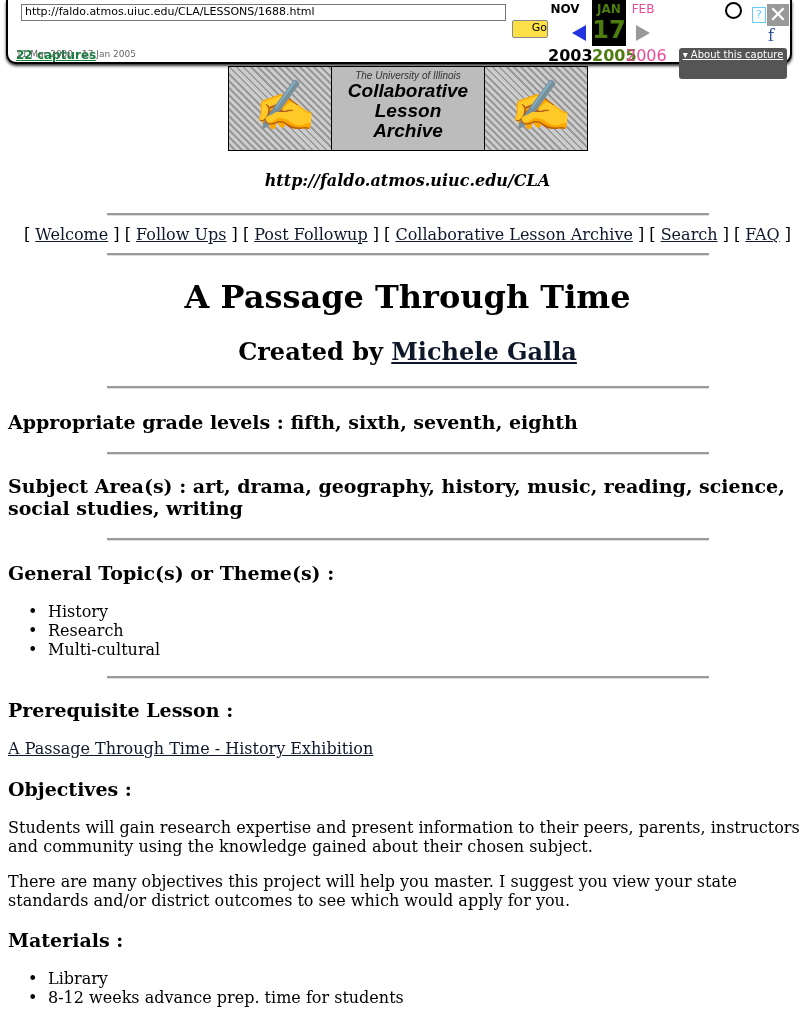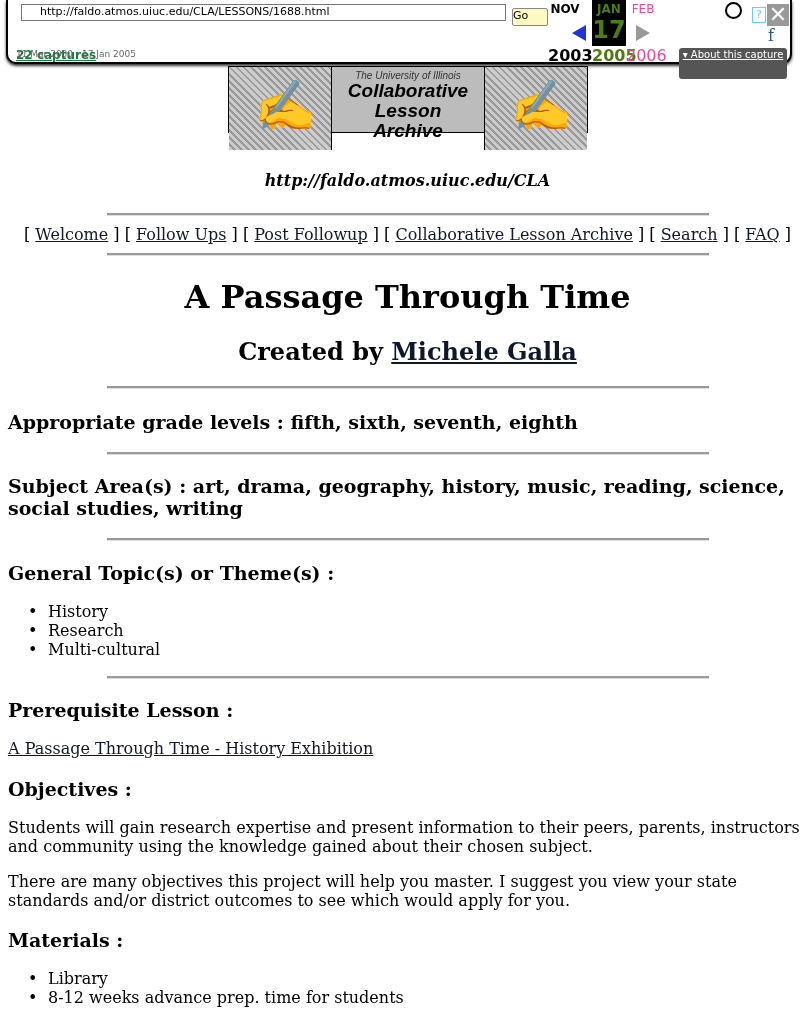--- a/index.html
+++ b/index.html
@@ -1,41 +1,41 @@
 <!DOCTYPE html>
 <html><head>
 <meta charset="utf-8">
 <style>
   html, body { margin:0; padding:0; background:#fff; }
   body { width:800px; height:1024px; overflow:hidden; position:relative; font-family:"DejaVu Serif", serif; color:#000; }
   a { color:#0f172a; }
 
   
   .wb { position:absolute; left:6px; top:0; width:786px; height:64px; background:#fff; border:2px solid #000; border-top:none; border-radius:0 0 10px 10px; box-shadow:0 2px 3px #333; box-sizing:border-box; font-family:"DejaVu Sans", sans-serif; }
-  .wb-url { position:absolute; left:13px; top:4px; width:485px; height:14px; border:1px solid #777; font-size:11px; padding:0 18px; line-height:14px; font-family:"DejaVu Sans", sans-serif; box-sizing:border-box; height:17px; }
-  .wb-go { position:absolute; left:504px; top:8px; width:34px; height:16px; border:1px solid #888; background:#fef9c3; font-size:11px; text-align:left; line-height:14px; border-radius:2px; }
+  .wb-url { position:absolute; left:13px; top:4px; width:485px; height:14px; border:1px solid #777; font-size:11px; padding:0 3px; line-height:14px; font-family:"DejaVu Sans", sans-serif; box-sizing:border-box; height:17px; }
+  .wb-go { position:absolute; left:504px; top:20px; width:34px; height:16px; border:1px solid #888; background:#fde047; font-size:11px; text-align:right; line-height:14px; border-radius:2px; }
   .wb-captures { position:absolute; left:8px; top:48px; font-size:12px; font-weight:bold; color:#15803d; text-decoration:underline; }
   .wb-range { position:absolute; left:8px; top:49px; font-size:9px; color:#666; }
   .wb-col { position:absolute; top:0; height:46px; width:34px; text-align:center; font-weight:bold; }
   .wb-prev { left:540px; }
   .wb-cur { left:584px; background:#000; color:#4d7c0f; }
   .wb-next { left:618px; color:#ec4899; font-weight:normal; }
   .wb-mon { position:absolute; top:2px; left:0; right:0; font-size:12px; }
   .wb-day { position:absolute; top:16px; left:0; right:0; font-size:24px; line-height:28px; }
   .wb-yr { position:absolute; top:46px; left:0; right:0; font-size:16px; }
   .arrow-left { position:absolute; left:24px; top:25px; width:0; height:0; border-top:8px solid transparent; border-bottom:8px solid transparent; border-right:14px solid #2233dd; }
   .arrow-right { position:absolute; left:10px; top:25px; width:0; height:0; border-top:8px solid transparent; border-bottom:8px solid transparent; border-left:14px solid #999; }
   .wb-about { position:absolute; left:671px; top:48px; width:108px; height:31px; background:#555; color:#fff; font-size:10px; line-height:13px; text-align:center; border-radius:3px; text-decoration:underline; }
   .wb-circle { position:absolute; left:717px; top:2px; width:13px; height:13px; border:2px solid #000; border-radius:50%; }
   .wb-help { position:absolute; left:744px; top:7px; width:12px; height:14px; border:1px solid #6cf; color:#6cf; font-size:11px; line-height:14px; text-align:center; }
   .wb-close { position:absolute; left:759px; top:4px; width:22px; height:22px; background:#999; color:#fff; font-size:22px; line-height:22px; text-align:center; font-weight:bold; }
   .wb-fb { position:absolute; left:760px; top:26px; color:#335599; font-size:16px; font-family:"DejaVu Serif", serif; }
 
   
-  .banner { position:absolute; left:228px; top:66px; width:360px; height:67px; border:1px solid #000; box-sizing:border-box; display:flex; background:#404040; }
+  .banner { position:absolute; left:228px; top:66px; width:360px; height:85px; border:1px solid #000; box-sizing:border-box; display:flex; background:#404040; }
   .banner-img { width:102px; height:83px; background:repeating-linear-gradient(45deg,#ccc 0 3px,#999 3px 5px); border-right:1px solid #000; position:relative; }
   .banner-img:last-child { border-right:none; border-left:1px solid #000; }
   .banner-img::after { content:"✍"; position:absolute; left:25px; top:10px; font-size:50px; color:#333; }
   .banner-mid { flex:1; background:#bcbcbc; text-align:center; font-family:"Liberation Sans", sans-serif; }
   .banner-sub { font-size:10px; font-style:italic; margin-top:3px; color:#333; }
   .banner-title { font-size:19px; font-weight:bold; font-style:italic; line-height:20px; }
 
   .site-url { position:absolute; left:0; width:815px; top:171px; text-align:center; font-size:16px; font-weight:bold; font-style:italic; }
   .hr { position:absolute; left:107px; width:602px; height:0; border-top:2px solid #999; border-bottom:1px solid #ddd; }
   .nav { position:absolute; left:0; width:815px; top:225px; text-align:center; font-size:16px; white-space:nowrap; }

